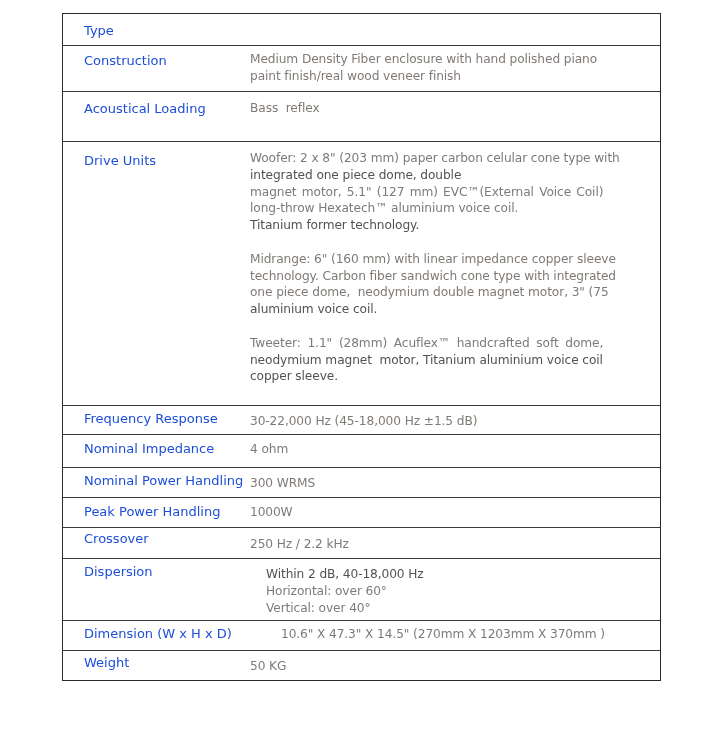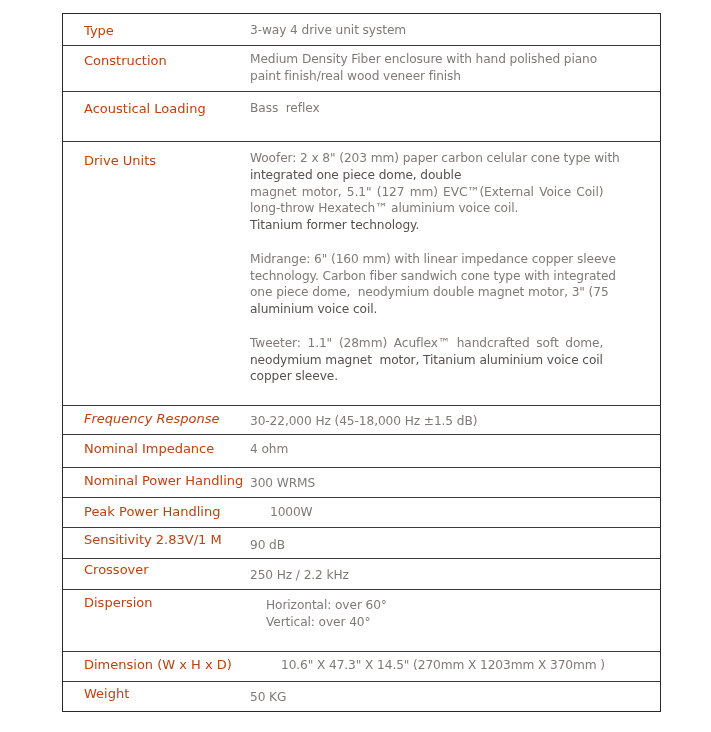--- a/index.html
+++ b/index.html
@@ -4,43 +4,40 @@
 <style>
   html, body { margin: 0; padding: 0; background: #ffffff; }
   body { width: 711px; height: 732px; position: relative; font-family: "DejaVu Sans", sans-serif; }
   .spec-table {
     position: absolute; left: 62px; top: 13px; width: 599px;
     border: 1.5px solid #2a2a2a; border-collapse: collapse; box-sizing: border-box;
   }
   .row { display: flex; border-top: 1.5px solid #3a3a3a; box-sizing: border-box; }
   .row:first-child { border-top: none; }
   .label {
-    width: 186px; padding-left: 21px; color: #c2410c; font-size: 13px; line-height: 16px;
+    width: 186px; padding-left: 21px; color: #1d4ed8; font-size: 13px; line-height: 16px;
     box-sizing: border-box; flex: none;
   }
   .value {
     flex: 1; padding-left: 1px; padding-right: 13px; color: #7f7a76; font-size: 12.2px; line-height: 16.8px;
     box-sizing: border-box; letter-spacing: -0.1px;
   }
   .value .dark { color: #55514e; }
   .value p { margin: 0; }
   .value .para { margin-bottom: 16.8px; }
   .value .para:last-child { margin-bottom: 0; }
   .justify { text-align: justify; text-align-last: left; }
 </style>
 </head>
 <body>
 
 <div class="spec-table">
 
   <div class="row" style="height:31px;">
     <div class="label" style="padding-top:9px;">Type</div>
-    <div class="value" style="padding-top:8px;">
-      <p>3-way 4 drive unit system</p>
-    </div>
   </div>
 
   <div class="row" style="height:46px;">
     <div class="label" style="padding-top:7px;">Construction</div>
     <div class="value" style="padding-top:5px;">
       <p>Medium Density Fiber enclosure with hand polished piano</p>
       <p>paint finish/real wood veneer finish</p>
     </div>
   </div>
 
@@ -69,64 +66,59 @@
       </div>
       <div class="para">
         <p style="word-spacing:3px;">Tweeter: 1.1" (28mm) Acuflex™ handcrafted soft dome,</p>
         <p class="dark" style="white-space:pre;">neodymium magnet  motor, Titanium aluminium voice coil</p>
         <p class="dark">copper sleeve.</p>
       </div>
     </div>
   </div>
 
   <div class="row" style="height:29px;">
-    <div class="label" style="padding-top:5px;font-style:italic;">Frequency Response</div>
+    <div class="label" style="padding-top:5px;">Frequency Response</div>
     <div class="value" style="padding-top:7px;">
       <p>30-22,000 Hz (45-18,000 Hz ±1.5 dB)</p>
     </div>
   </div>
 
   <div class="row" style="height:33px;">
     <div class="label" style="padding-top:6px;">Nominal Impedance</div>
     <div class="value" style="padding-top:6px;">
       <p>4 ohm</p>
     </div>
   </div>
 
   <div class="row" style="height:30px;">
     <div class="label" style="padding-top:5px;">Nominal Power Handling</div>
     <div class="value" style="padding-top:7px;">
       <p>300 WRMS</p>
     </div>
   </div>
 
-  <div class="row" style="height:30px;gap:20px;">
+  <div class="row" style="height:30px;">
     <div class="label" style="padding-top:6px;">Peak Power Handling</div>
     <div class="value" style="padding-top:6px;">
       <p>1000W</p>
     </div>
   </div>
 
-  <div class="row" style="height:31px;">
-    <div class="label" style="padding-top:4px;">Sensitivity 2.83V/1 M</div>
-    <div class="value" style="padding-top:9px;">
-      <p>90 dB</p>
-    </div>
-  </div>
 
   <div class="row" style="height:31px;">
     <div class="label" style="padding-top:3px;">Crossover</div>
     <div class="value" style="padding-top:8px;">
       <p>250 Hz / 2.2 kHz</p>
     </div>
   </div>
 
   <div class="row" style="height:62px;gap:16px;">
     <div class="label" style="padding-top:5px;">Dispersion</div>
     <div class="value" style="padding-top:7px;">
+      <p class="dark">Within 2 dB, 40-18,000 Hz</p>
       <p>Horizontal: over 60°</p>
       <p>Vertical: over 40°</p>
     </div>
   </div>
 
   <div class="row" style="height:30px;gap:31px;">
     <div class="label" style="padding-top:5px;">Dimension (W x H x D)</div>
     <div class="value" style="padding-top:5px;">
       <p>10.6" X 47.3" X 14.5" (270mm X 1203mm X 370mm )</p>
     </div>

